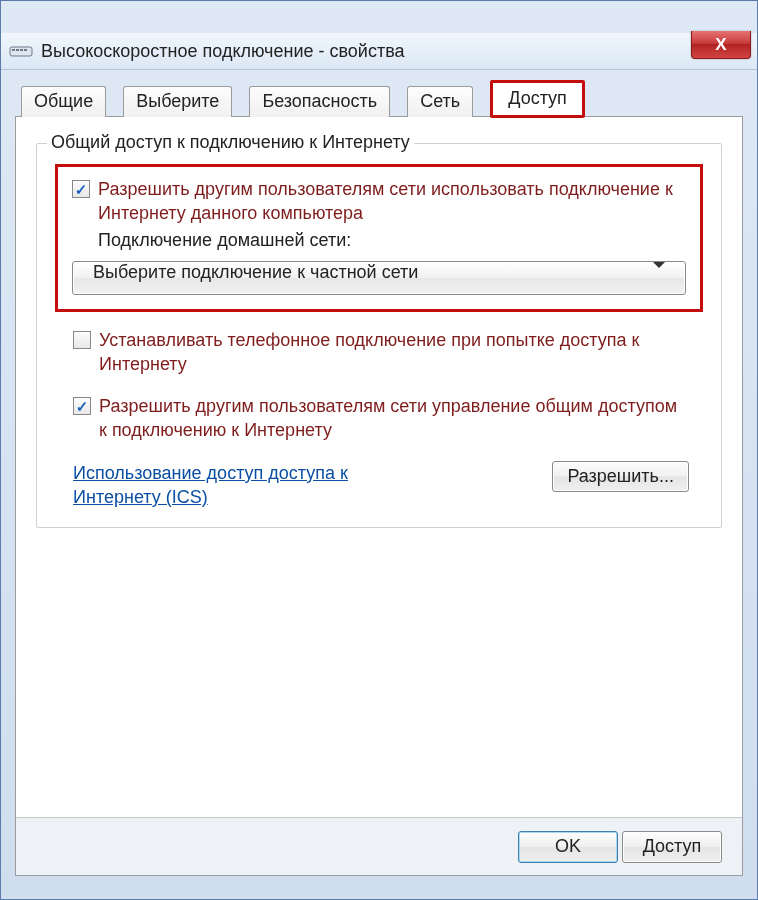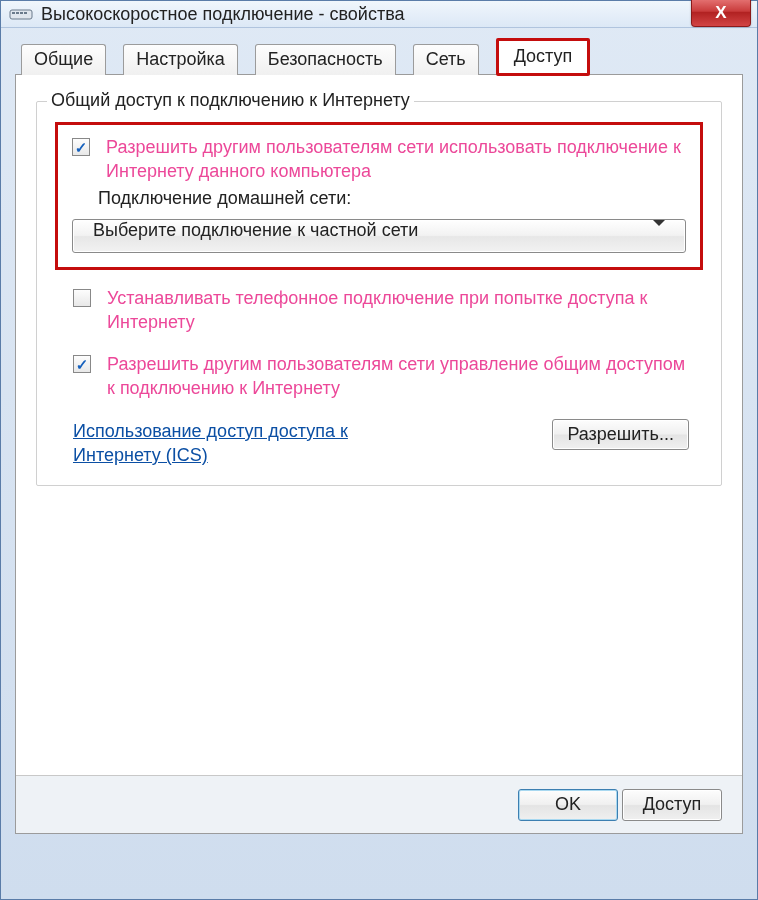--- a/index.html
+++ b/index.html
@@ -19,22 +19,23 @@
     background: linear-gradient(to bottom, #dfe9f5 0%, #cfddee 100%);
     border: 1px solid #5a7ca8;
     position: relative;
   }
   .titlebar {
     height: 27px;
     background: linear-gradient(to bottom, #f0f6fc 0%, #dce8f6 100%);
     border-bottom: 1px solid #b0c4de;
     display: flex;
     align-items: center;
-    padding: 8px 8px;
-    position: relative;
+    padding: 18px 8px;
+    position: relative;
+    margin-top: 32px;
   }
   .titlebar .icon-slot {
     width: 24px;
     height: 18px;
     margin-right: 8px;
     display: flex;
     align-items: center;
     justify-content: center;
   }
   .titlebar .title-text {
@@ -143,23 +144,22 @@
   }
   .checkbox.checked::after {
     content: "✓";
     color: #1560bd;
     font-size: 15px;
     font-weight: bold;
     line-height: 1;
   }
   .check-text {
     font-size: 18px;
-    color: #ec4899;
+    color: #7f1d1d;
     line-height: 1.35;
-    margin-left: 8px;
   }
   .sub-label {
     font-size: 18px;
     color: #222;
     margin-top: 4px;
   }
   .combo {
     margin-top: 10px;
     height: 34px;
     border: 1px solid #8a8a8a;
@@ -253,21 +253,21 @@
     <span class="title-text">Высокоскоростное подключение - свойства</span>
     <div class="close-btn">
       <span>X</span>
     </div>
   </div>
 
   <div class="content-area">
 
     <div class="tab-strip">
       <div class="tab">Общие</div>
-      <div class="tab">Настройка</div>
+      <div class="tab">Выберите</div>
       <div class="tab">Безопасность</div>
       <div class="tab">Сеть</div>
       <div class="tab active highlighted">Доступ</div>
     </div>
 
     <div class="tab-panel">
 
       <div class="groupbox">
         <div class="groupbox-title">Общий доступ к подключению к Интернету</div>
 

